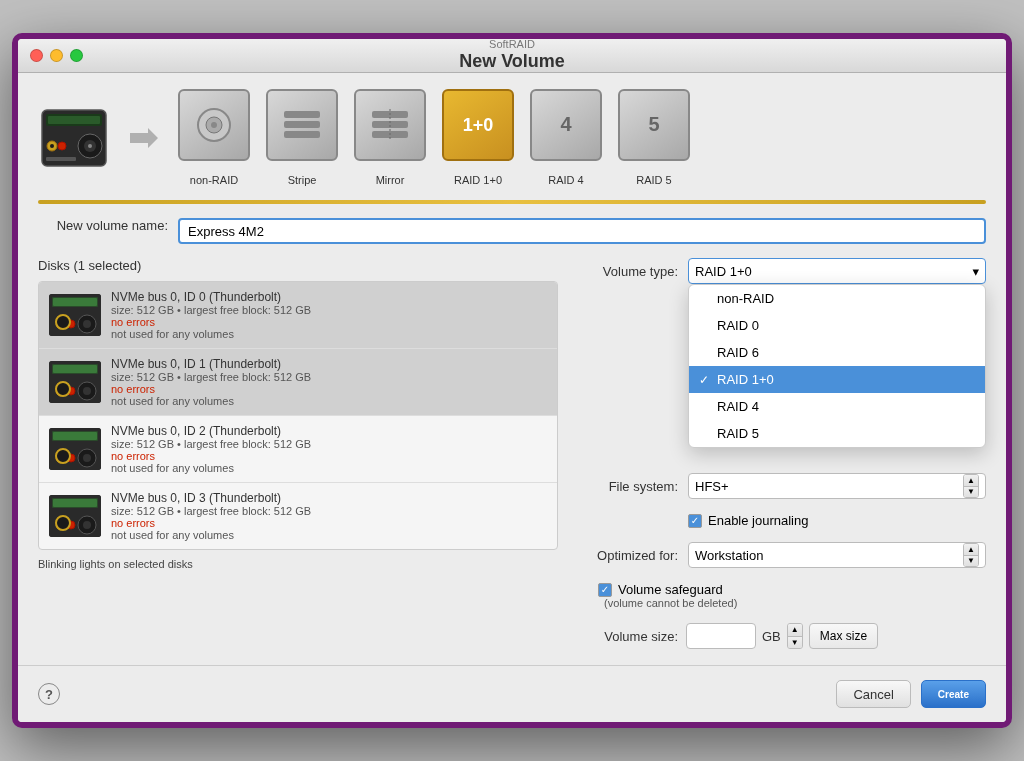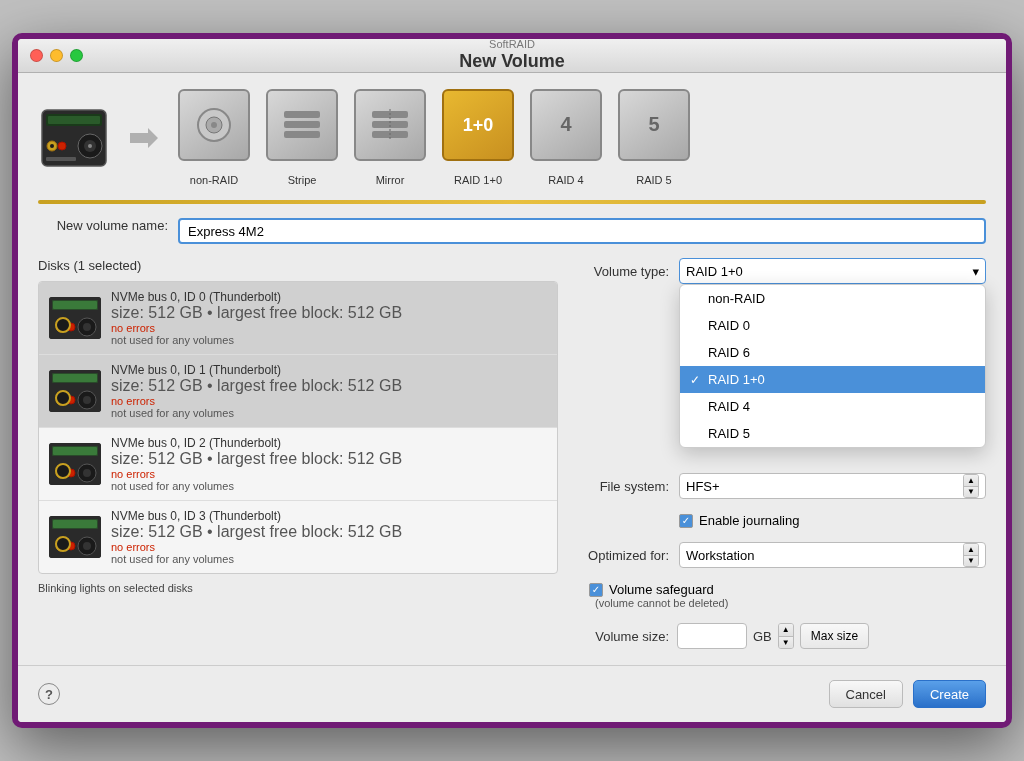--- a/index.html
+++ b/index.html
@@ -126,21 +126,21 @@
       border: 2px solid #4a90d9;
       border-radius: 4px;
       padding: 0 8px;
       font-size: 13px;
       background: white;
       outline: none;
     }
     
     .main-columns {
       display: flex;
-      gap: 11px;
+      gap: 20px;
       margin-top: 12px;
     }
     .left-col {
       flex: 0 0 520px;
     }
     .right-col {
       flex: 1;
       position: relative;
     }
     .disks-header {
@@ -189,21 +189,21 @@
       bottom: 6px;
       left: 6px;
       width: 12px;
       height: 12px;
       border-radius: 50%;
       border: 2px solid #c8a020;
       background: #1a1a1a;
     }
     .disk-info { flex: 1; }
     .disk-name { font-size: 12px; font-weight: 500; color: #333; }
-    .disk-size { font-size: 16px; color: #555; }
+    .disk-size { font-size: 11px; color: #555; }
     .disk-status { font-size: 11px; color: #cc2200; font-weight: 500; }
     .disk-volumes { font-size: 11px; color: #555; }
     .blink-label {
       font-size: 11px;
       color: #444;
       margin-top: 8px;
     }
     
     .right-form {
       display: flex;
@@ -367,24 +367,24 @@
       font-size: 13px;
       cursor: pointer;
       color: #333;
     }
     .btn-create {
       height: 28px;
       padding: 0 16px;
       border: 1px solid #2a70c9;
       border-radius: 5px;
       background: linear-gradient(to bottom, #5aa0e9, #2a70c9);
-      font-size: 13px;
+      font-size: 10px;
       cursor: pointer;
       color: white;
-      font-weight: 400;
+      font-weight: 700;
     }
     .vol-safeguard {
       font-size: 11px;
       color: #555;
       text-align: center;
       margin-left: 16px;
     }
     .optimized-row {
       position: relative;
     }

